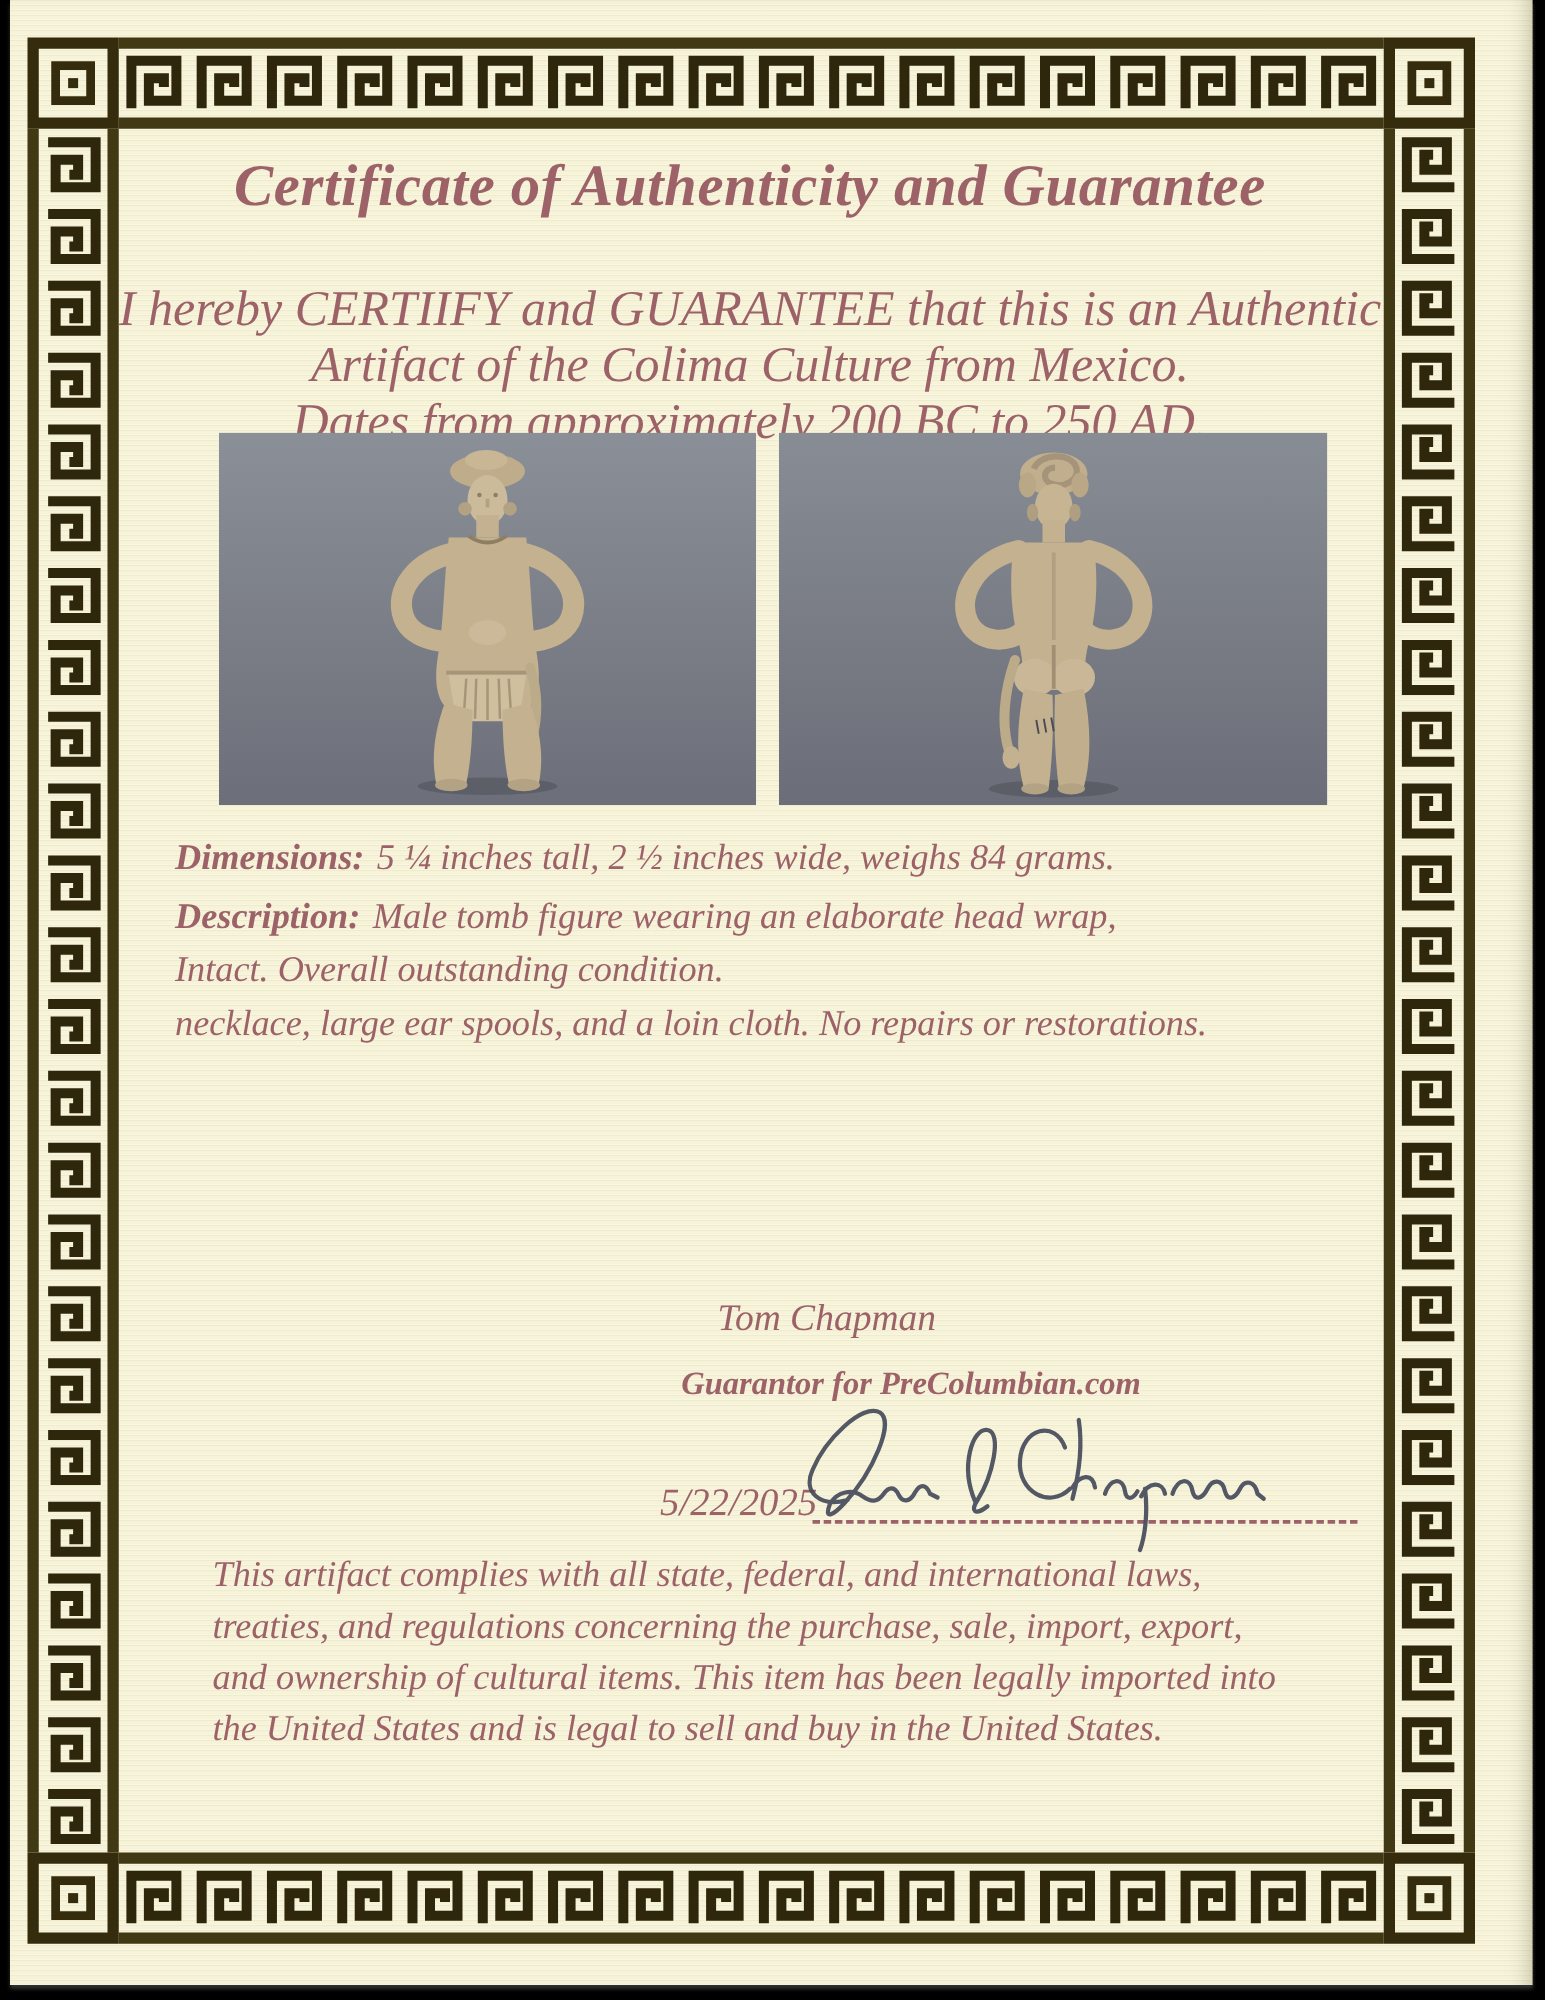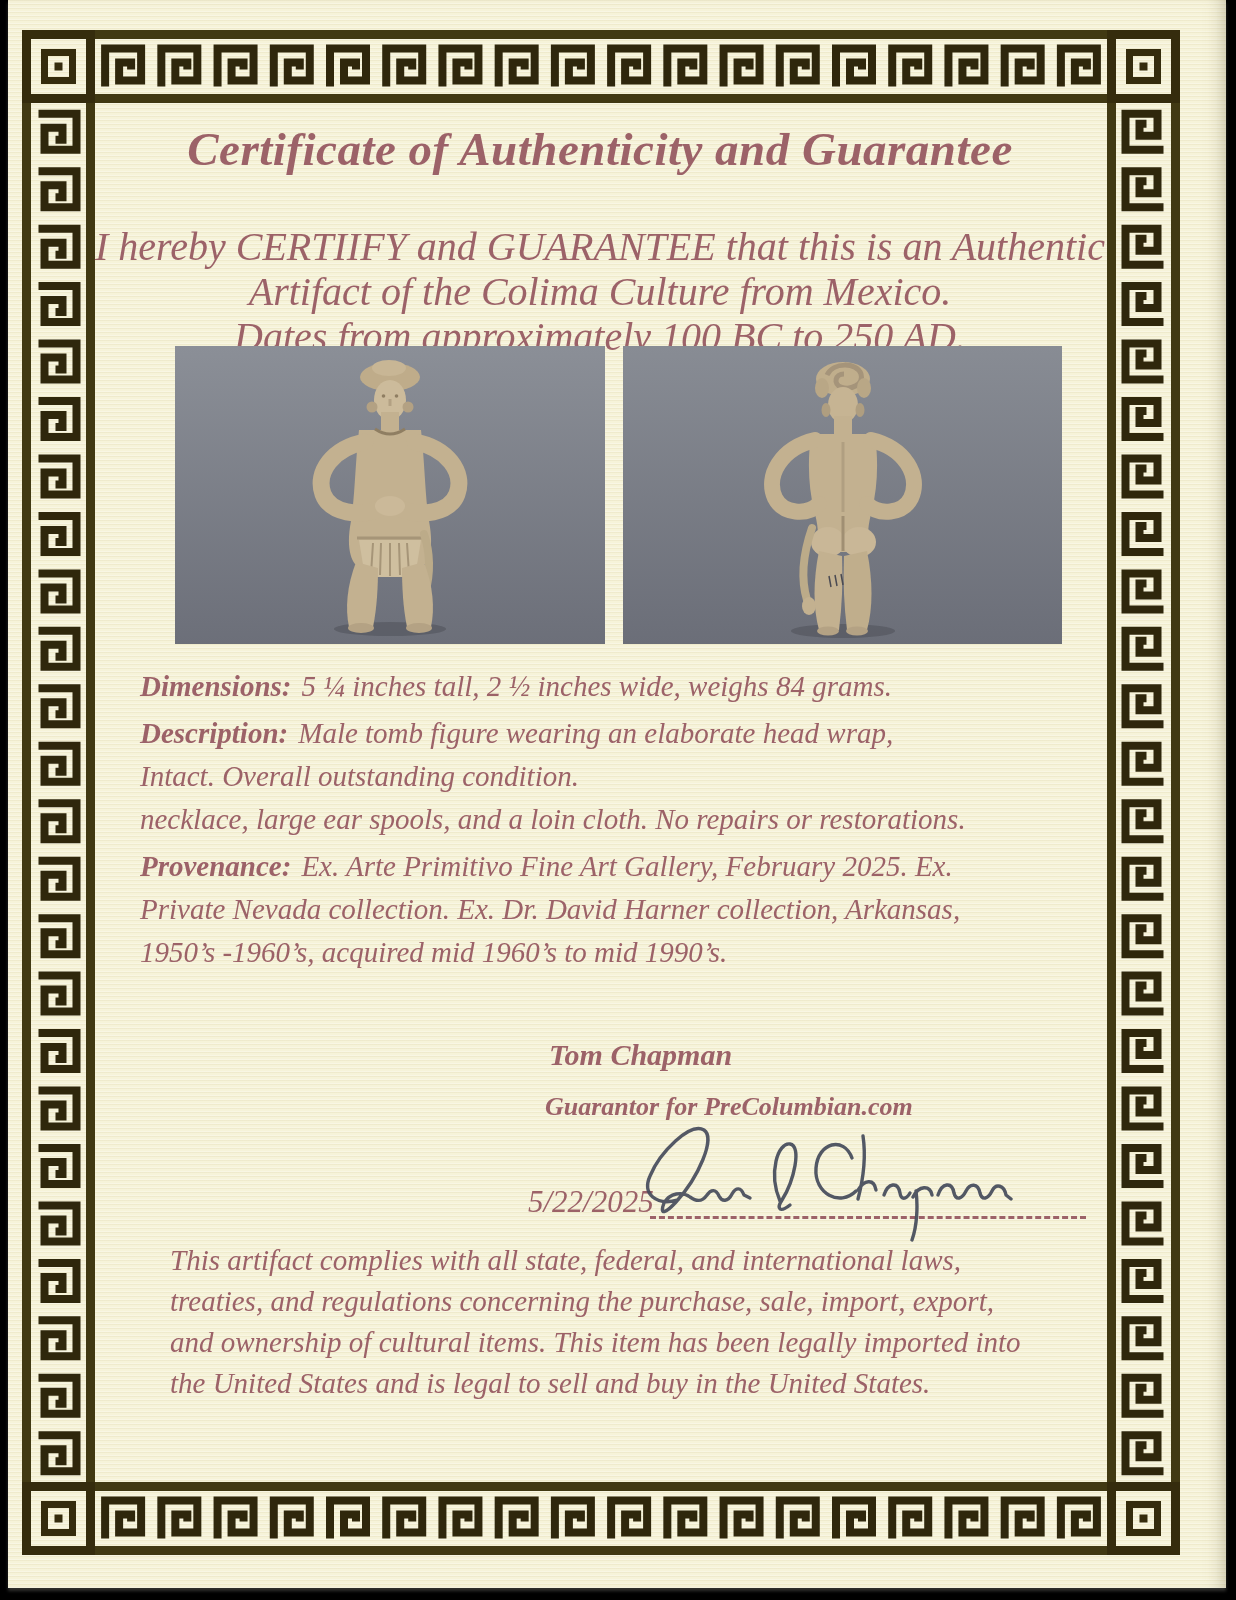--- a/index.html
+++ b/index.html
@@ -10,21 +10,21 @@
          background-image:repeating-linear-gradient(0deg, rgba(255,255,255,0.28) 0 1px, rgba(0,0,0,0) 1px 3px, rgba(221,213,173,0.28) 3px 4px);
          box-shadow: inset -16px 0 20px -16px rgba(120,112,84,0.5), 0 3px 3px rgba(90,90,85,0.55);}
   #border-svg{position:absolute;left:0;top:0;}
   .txt{position:absolute;color:#9c6268;font-style:italic;}
   .title{left:95px;width:1010px;top:122px;text-align:center;
          font-size:47px;font-weight:700;letter-spacing:0.5px;}
   .cert{left:95px;width:1010px;top:224px;text-align:center;
         font-size:40px;line-height:45px;}
   .par{left:140px;width:955px;font-size:29px;line-height:43px;text-align:left;}
   .lbl{font-weight:700;margin-right:10px;}
-  .sig-name{left:549px;top:1038px;font-size:30px;font-weight:700;}
+  .sig-name{left:574px;top:1038px;font-size:30px;font-weight:400;}
   .sig-role{left:545px;top:1092px;font-size:26px;font-weight:700;}
   .sig-date{left:528px;top:1184px;font-size:31px;}
   .sig-line{position:absolute;left:650px;top:1178px;width:436px;height:38px;
             border-bottom:3px dashed #9c6268;}
   .signature{position:absolute;left:612px;top:1100px;}
   .legal{top:1240px;line-height:41px;margin-left:30px;}
   .photo{position:absolute;top:346px;height:298px;overflow:hidden;}
   .photo svg{display:block;}
   .photo-left{left:175px;width:430px;}
   .photo-right{left:623px;width:439px;}
@@ -141,21 +141,21 @@
       <rect x="1111.5" y="1486.5" width="64" height="64" fill="none" stroke="#352c0d" stroke-width="9"></rect>
       <rect x="1129.5" y="1504.5" width="28" height="28" fill="none" stroke="#352c0d" stroke-width="7"></rect>
       <rect x="1139.5" y="1514.5" width="8" height="8" fill="#352c0d"></rect>
     </svg>
 
   <div class="txt title">Certificate of Authenticity and Guarantee</div>
 
   <div class="txt cert">
     <div>I hereby CERTIIFY and GUARANTEE that this is an Authentic</div>
     <div>Artifact of the Colima Culture from Mexico.</div>
-    <div>Dates from approximately 100 BC to 250 AD.</div>
+    <div>Dates from approximately 200 BC to 250 AD.</div>
   </div>
 
   <div class="photo photo-left">
     <svg width="430" height="298" viewBox="0 0 430 298">
       <defs>
         <linearGradient id="pg1" x1="0" y1="0" x2="0" y2="1">
           <stop offset="0" stop-color="#8b8f97"></stop>
             <stop offset="1" stop-color="#6c6f79"></stop>
         </linearGradient>
       </defs>
@@ -229,25 +229,20 @@
   <div class="txt par" style="top:665px">
     <span class="lbl">Dimensions:</span><span>5 ¼ inches tall, 2 ½ inches wide, weighs 84 grams.</span>
   </div>
 
   <div class="txt par" style="top:712px">
     <div><span class="lbl">Description:</span><span>Male tomb figure wearing an elaborate head wrap,</span></div>
     <div>Intact. Overall outstanding condition.</div>
     <div>necklace, large ear spools, and a loin cloth. No repairs or restorations.</div>
   </div>
 
-  <div class="txt par" style="top:845px">
-    <div><span class="lbl">Provenance:</span><span>Ex. Arte Primitivo Fine Art Gallery, February 2025. Ex.</span></div>
-    <div>Private Nevada collection. Ex. Dr. David Harner collection, Arkansas,</div>
-    <div>1950’s -1960’s, acquired mid 1960’s to mid 1990’s.</div>
-  </div>
 
   <div class="txt sig-name">Tom Chapman</div>
   <div class="txt sig-role">Guarantor for PreColumbian.com</div>
 
   <div class="txt sig-date">5/22/2025</div>
   <div class="sig-line"></div>
 
   <svg class="signature" width="440" height="150" viewBox="0 0 440 150">
     <g fill="none" stroke="#454b5b" stroke-width="3.4" stroke-linecap="round" stroke-linejoin="round" opacity="0.92">
       <path d="M 66,100 C 44,106 30,94 38,76 C 48,52 78,22 92,30 C 104,38 86,78 64,102 C 54,113 47,116 52,103 C 58,93 70,91 78,97 C 85,102 90,102 95,95 C 99,89 104,89 107,96 C 110,102 116,102 120,94 C 124,87 129,87 132,95 L 138,98"></path>

